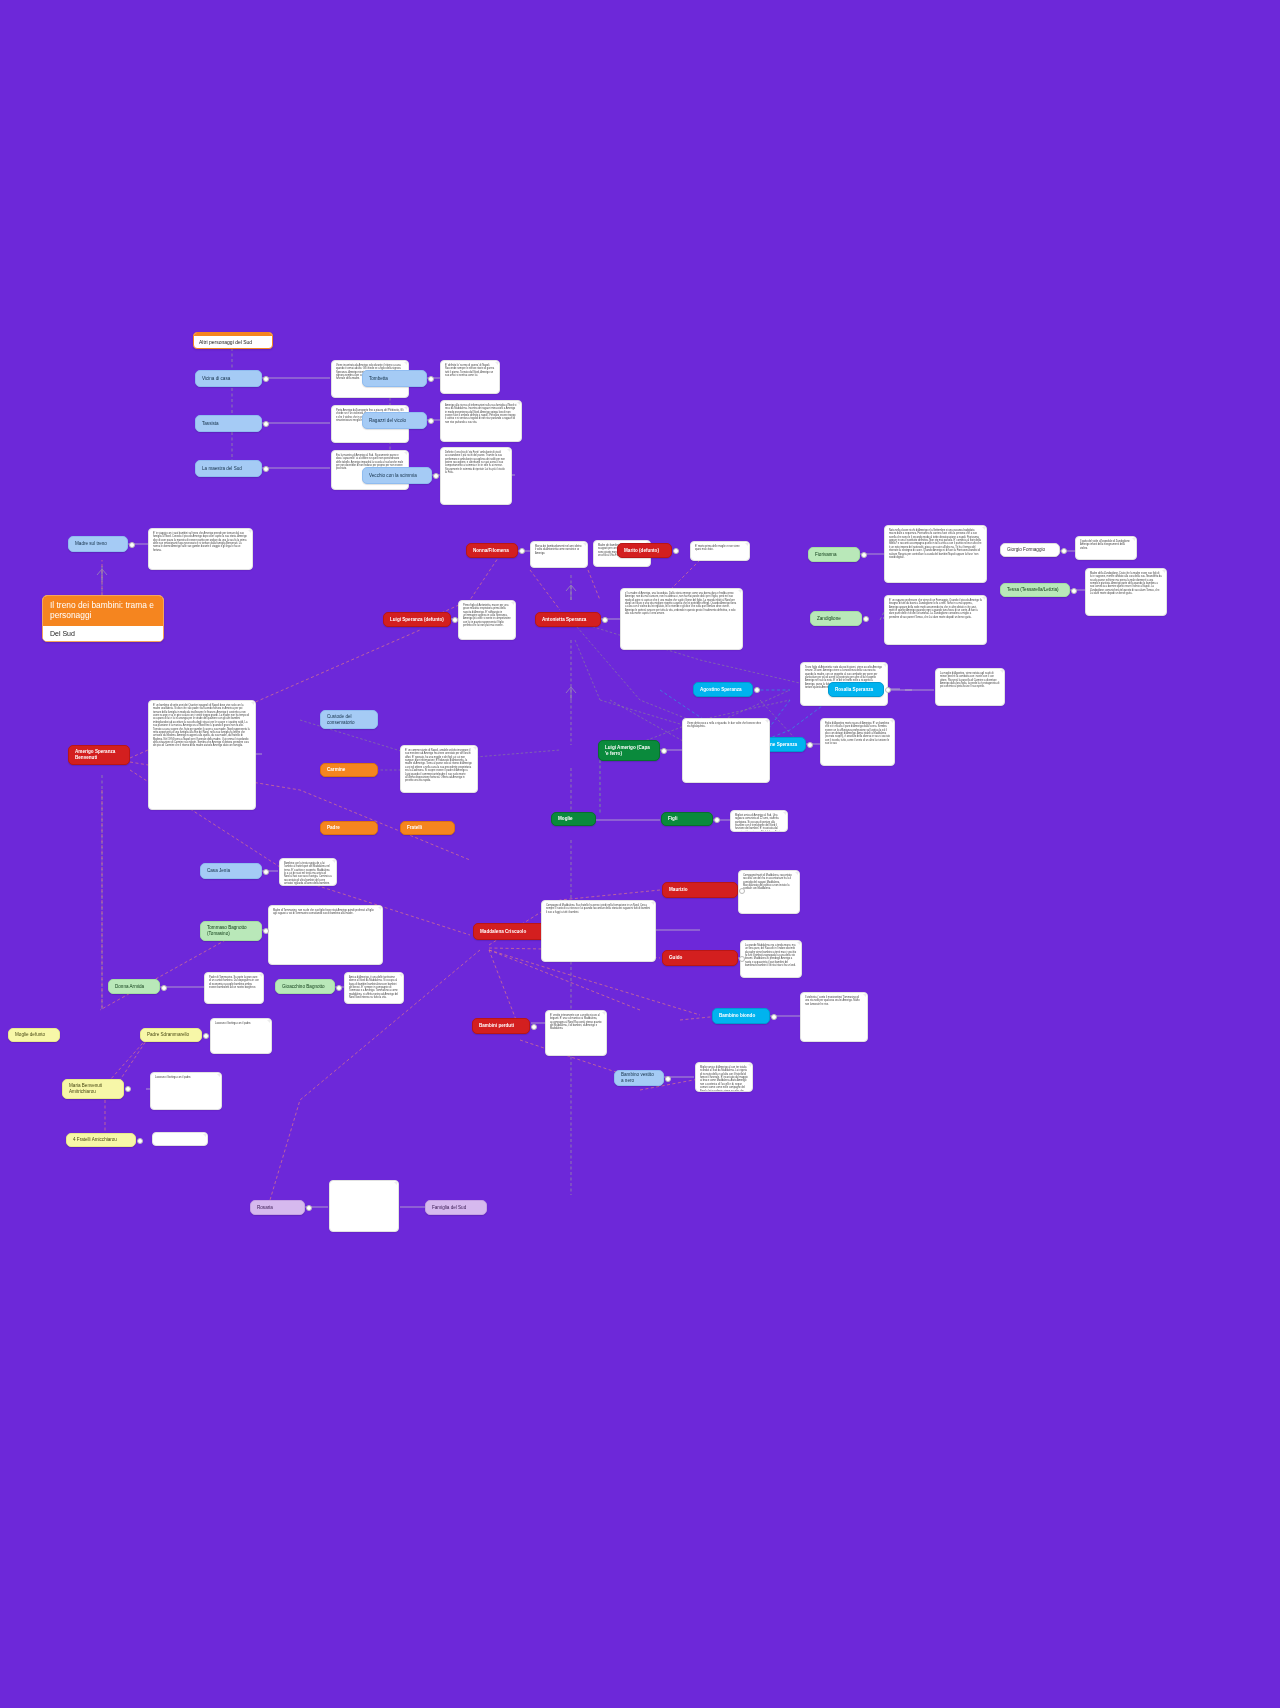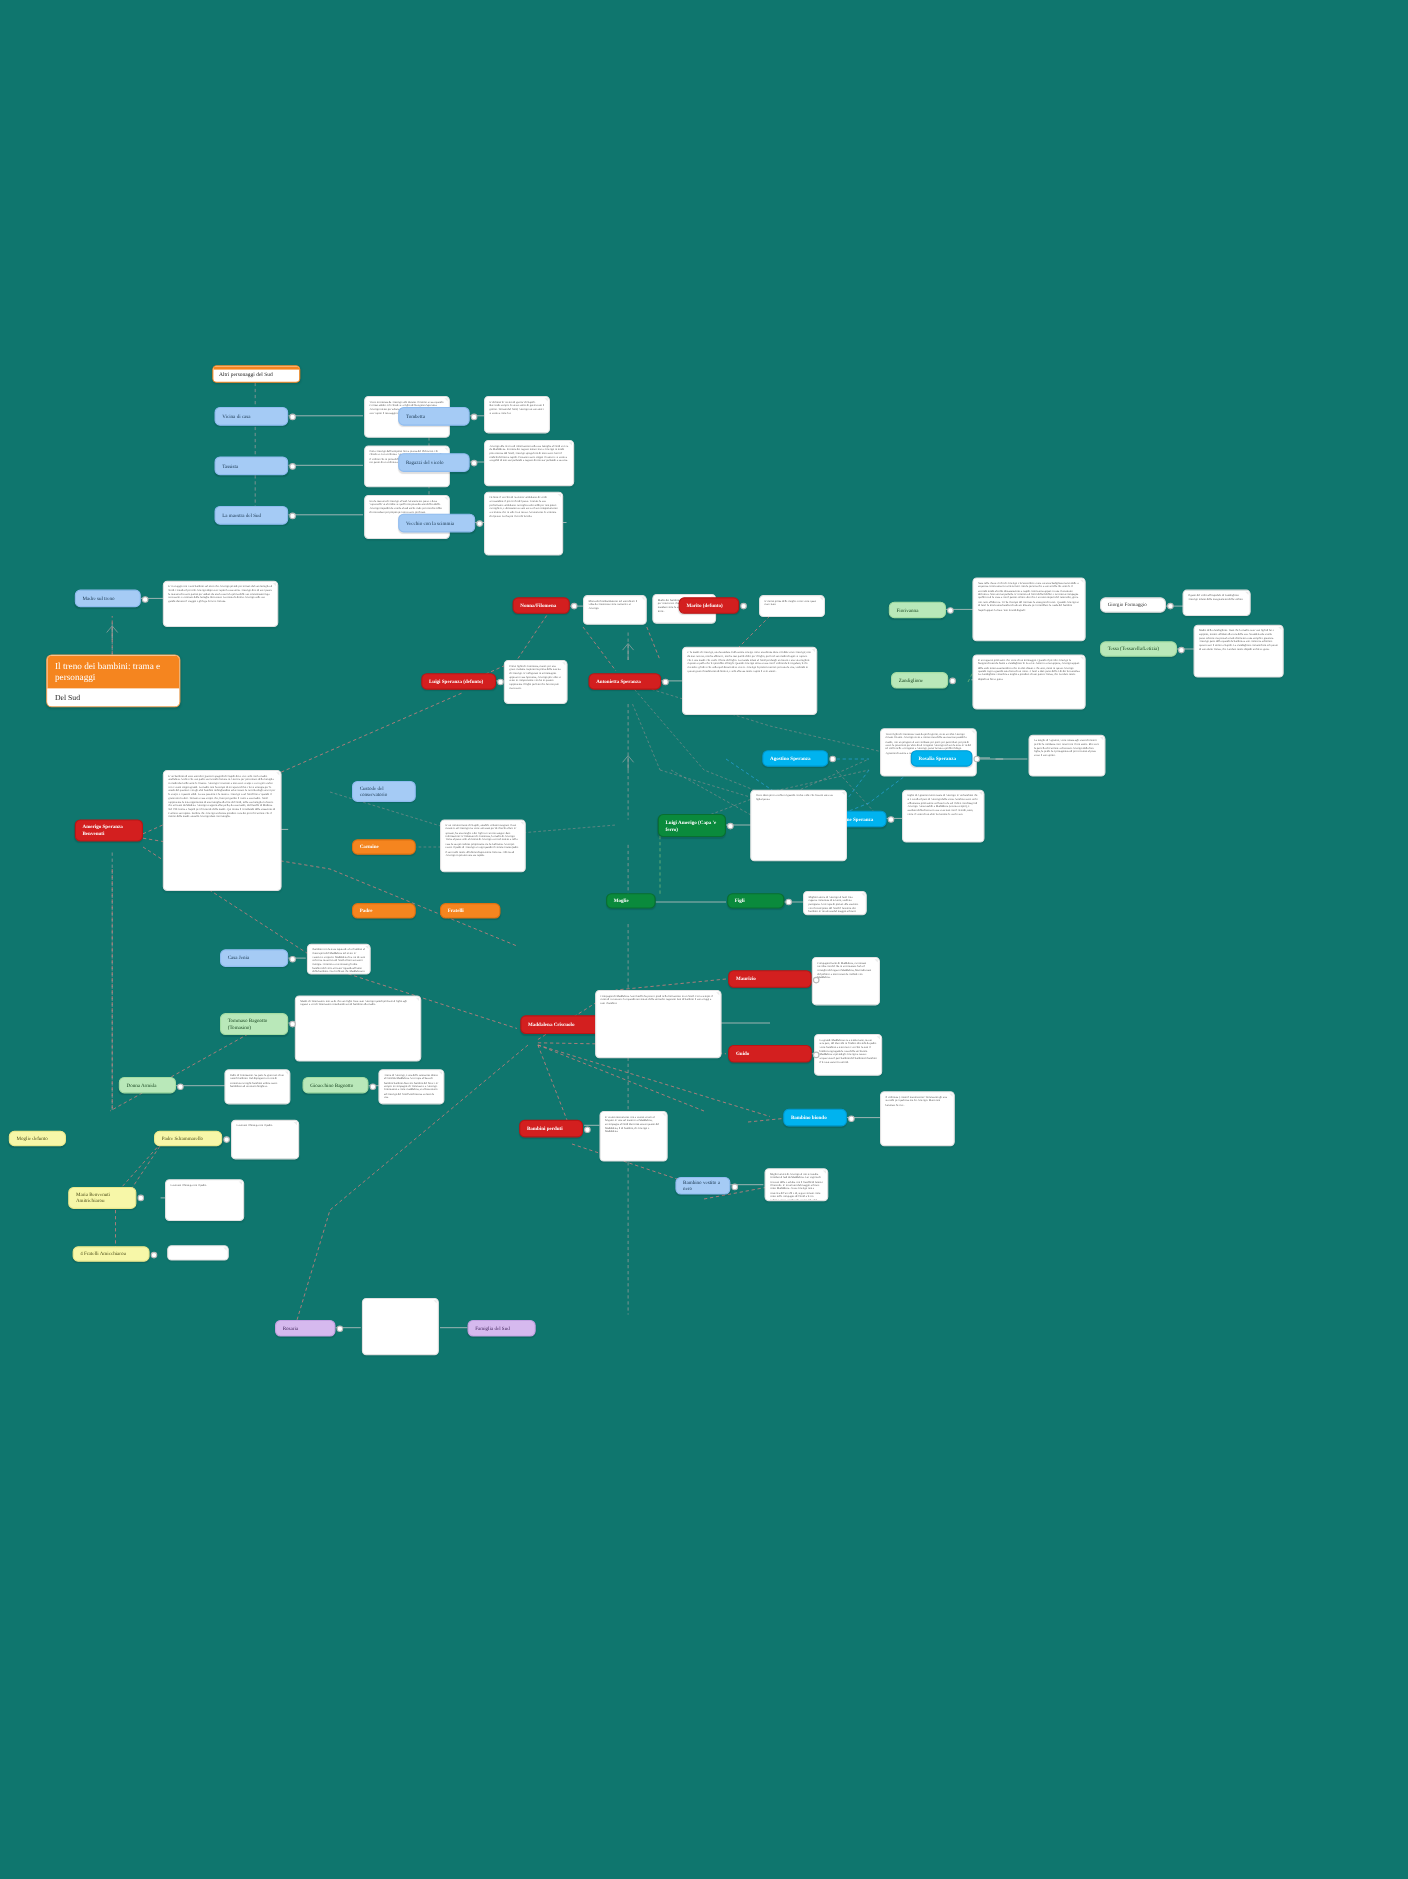--- a/index.html
+++ b/index.html
@@ -1,17 +1,17 @@
 <!DOCTYPE html>
 <html><head>
 <meta charset="utf-8">
 <style>
   html,body{margin:0;padding:0;background:#f2f2f2;}
   body{font-family:"Liberation Sans",sans-serif;}
-  #canvas{position:relative;width:1280px;height:1708px;background:#0f766e;overflow:hidden;font-family:Liberation Serif, serif;}
+  #canvas{position:relative;width:1280px;height:1708px;background:#6d28d9;overflow:hidden;}
   svg.links{position:absolute;left:0;top:0;width:1280px;height:1708px;pointer-events:none;}
   .node{position:absolute;box-sizing:border-box;border-radius:5px;display:flex;align-items:center;
         padding:3px 6px;font-size:4.6px;line-height:1.25;color:#16324a;
         box-shadow:0 1px 1px rgba(0,0,0,.13);}
   .node .lbl{width:100%;}
   .node.blue{background:#a5cbf5;border:1px solid #8fbcf0;}
   .node.red{background:#d31f1f;border:1px solid #b91616;color:#fff;font-weight:bold;}
   .node.green{background:#0a8a3c;border:1px solid #086f30;color:#fff;font-weight:bold;}
   .node.lgreen{background:#b9e8b9;border:1px solid #a3dda3;color:#14401c;}
   .node.cyan{background:#00b3ef;border:1px solid #009ad1;color:#fff;font-weight:bold;}

